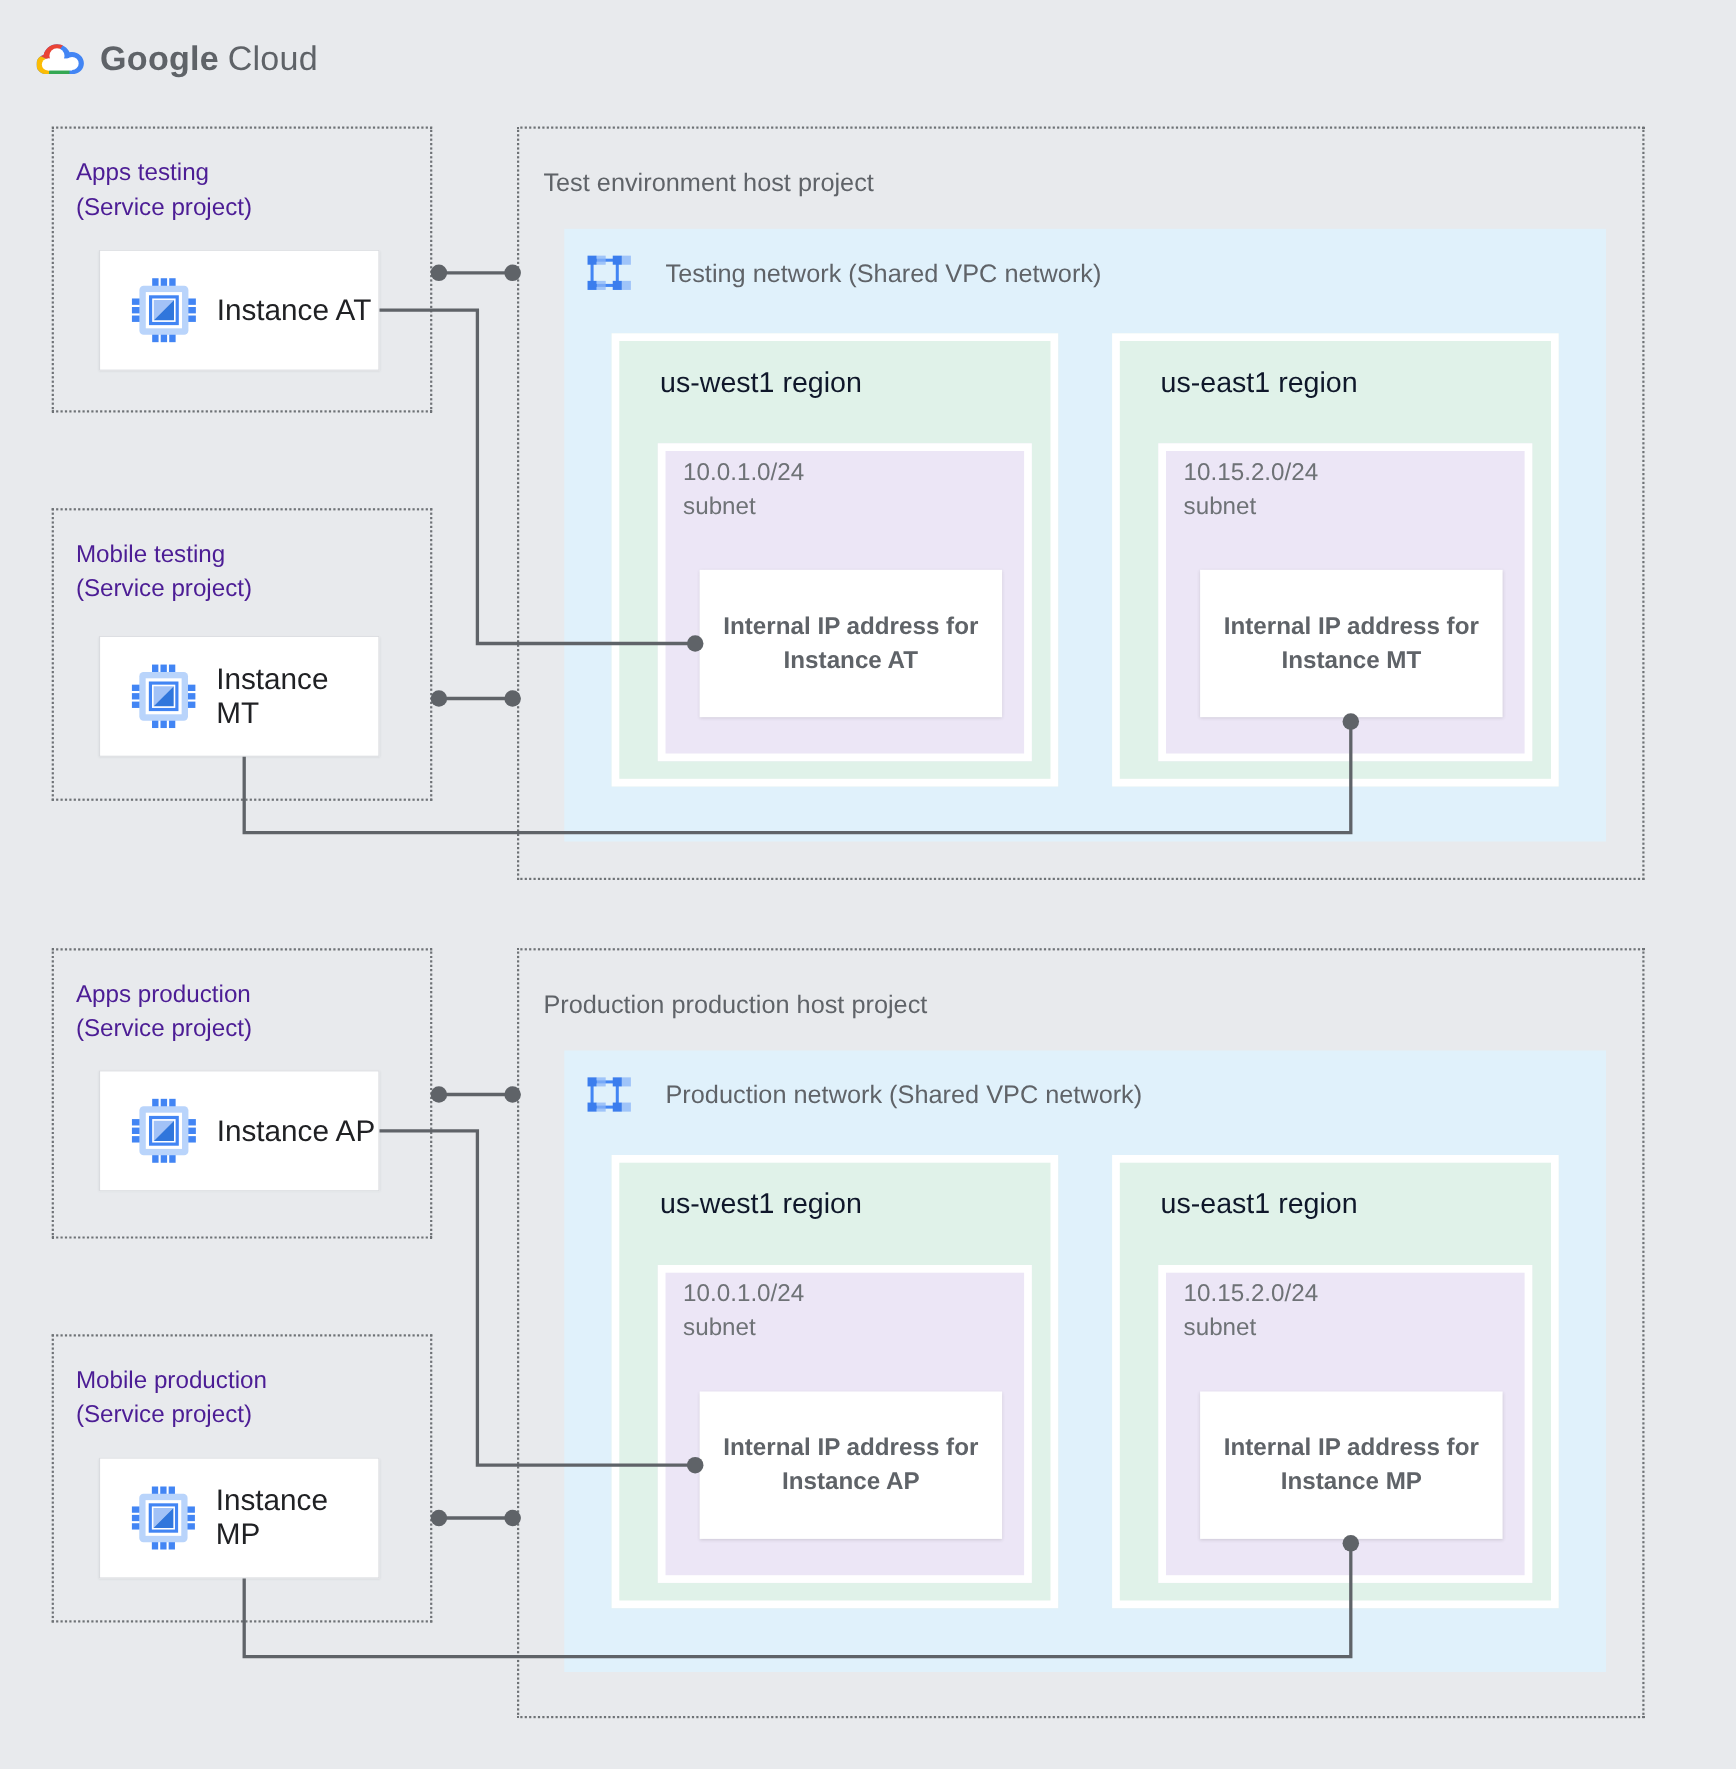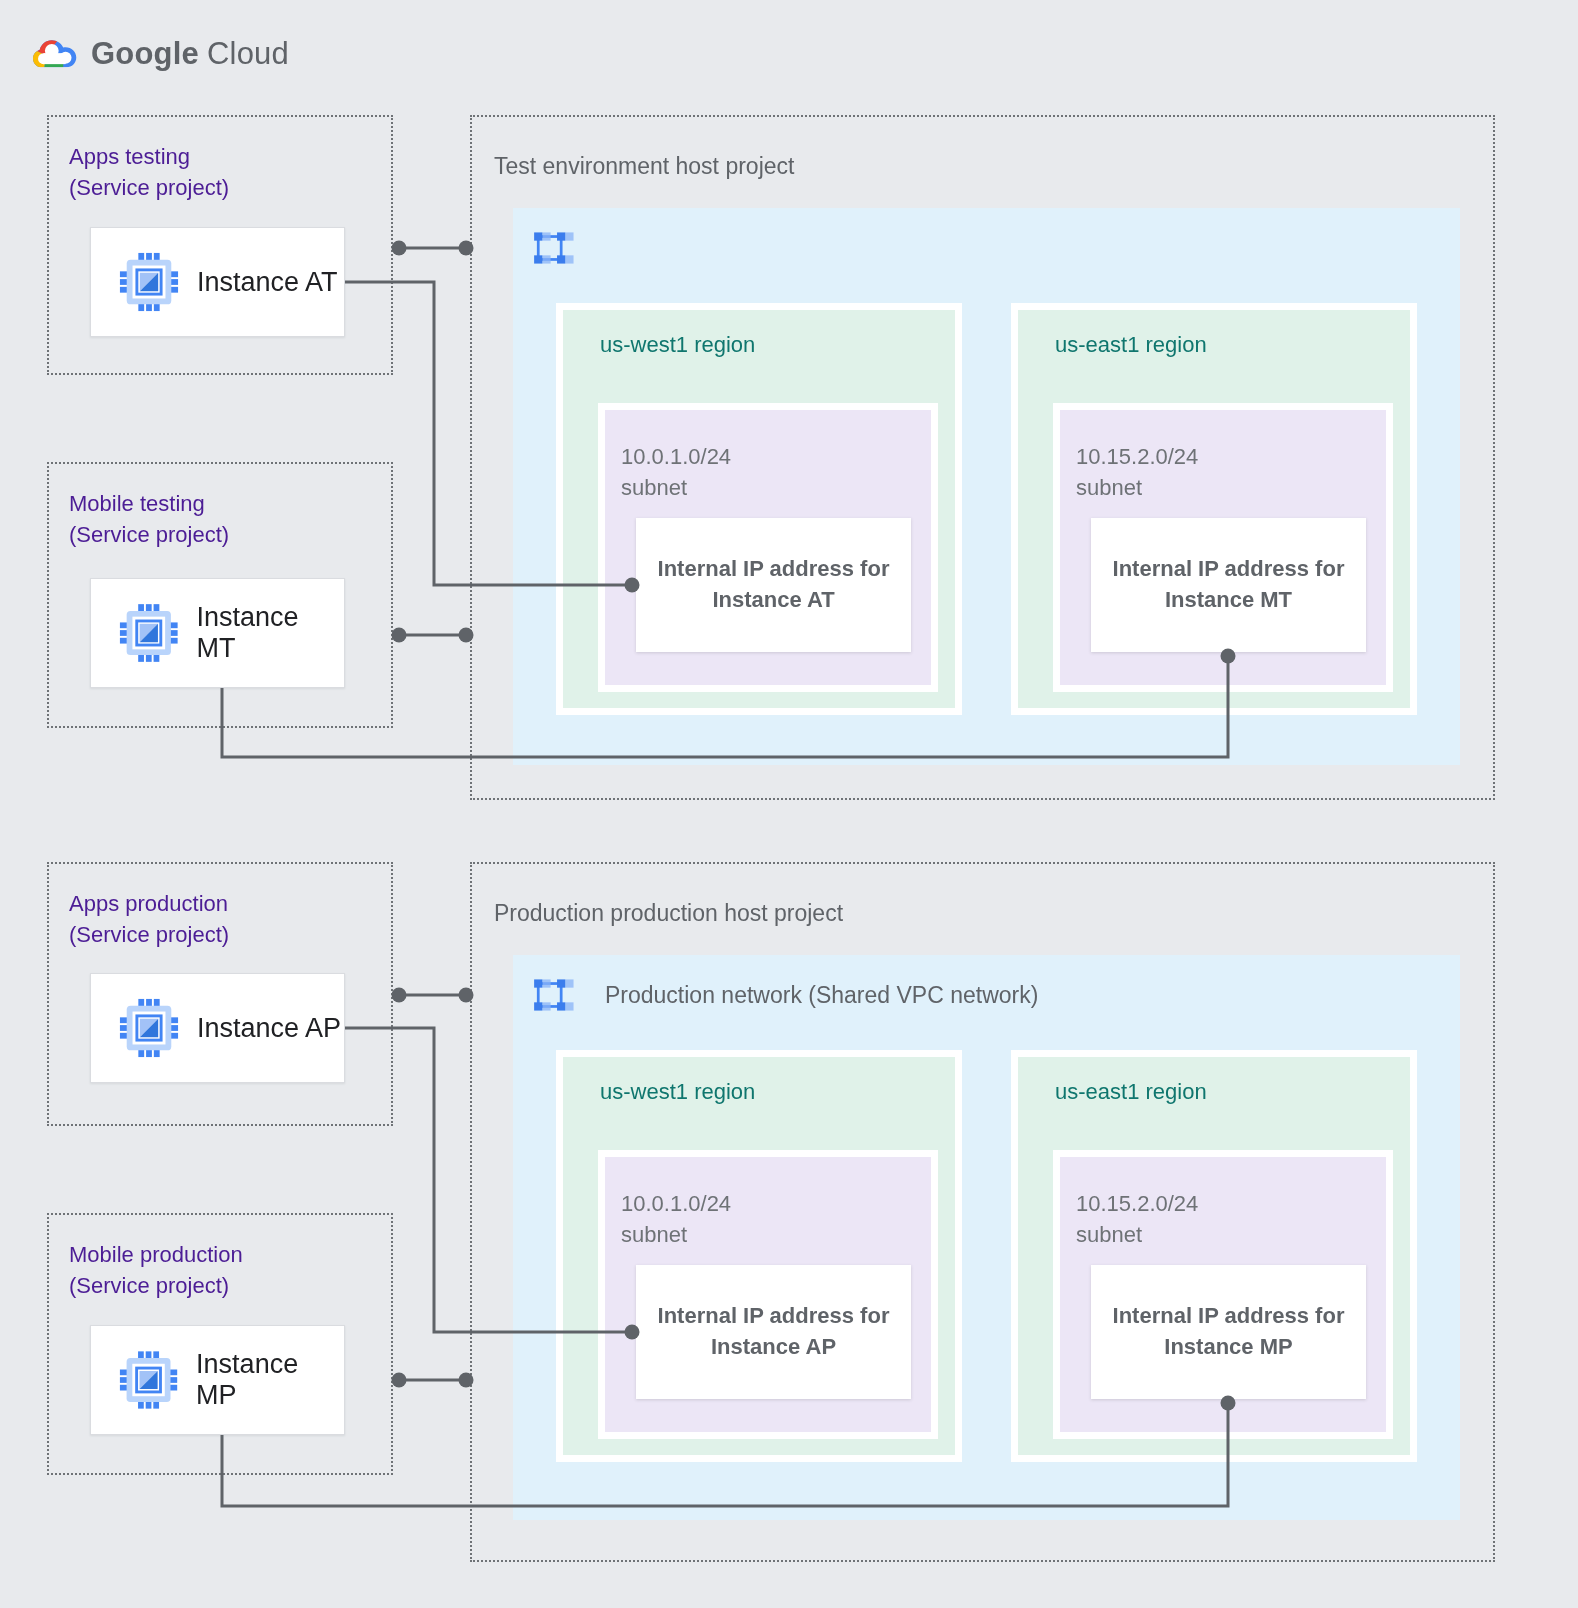--- a/index.html
+++ b/index.html
@@ -15,23 +15,23 @@
   
   .sp,.host{position:absolute;border:2px dotted #6E7276;box-sizing:border-box;}
   .sp-label{position:absolute;left:20px;top:24px;font-size:22px;line-height:1.42;color:#4c1d95;}
   .host-title{position:absolute;left:22px;top:36px;font-size:23px;color:#5F6368;}
 
   
   .vpc{position:absolute;background:#E0F1FB;}
   .vpc-header{position:absolute;left:17px;top:20px;display:flex;align-items:center;gap:31px;}
   .vpc-header .net-label{font-size:23px;color:#5F6368;}
   .region{position:absolute;background:#E0F2E9;border:7px solid #FFFFFF;box-sizing:border-box;}
-  .region-label{padding:22px 0 0 37px;font-size:22px;color:#0f766e;}
+  .region-label{padding:22px 0 0 37px;font-size:26px;color:#0f172a;}
   .subnet{position:absolute;background:#ECE6F6;border:7px solid #FFFFFF;box-sizing:border-box;}
-  .subnet-label{padding:32px 0 0 16px;font-size:22px;line-height:1.4;color:#6E7276;}
+  .subnet-label{padding:4px 0 0 16px;font-size:22px;line-height:1.4;color:#6E7276;}
   .ipbox{position:absolute;background:#FFFFFF;box-shadow:0 1px 3px rgba(60,64,67,.18);
          display:flex;flex-direction:column;justify-content:center;
          font-size:22px;font-weight:700;color:#5F6368;line-height:1.4;text-align:center;}
 
   
   .card{position:absolute;background:#FFFFFF;border:1px solid #DADCE0;box-sizing:border-box;
         display:flex;align-items:center;gap:17px;padding-left:27px;
         box-shadow:0 1px 2px rgba(60,64,67,.10);}
   .card .inst-label{font-size:27px;color:#202124;}
 
@@ -128,20 +128,21 @@
   </div>
 
   <div class="host" style="left:470px;top:115px;width:1025px;height:685px;">
     <div class="host-title">Test environment host project</div>
   </div>
   <div class="vpc" style="left:513px;top:208px;width:947px;height:557px;">
     <div class="vpc-header">
       <svg width="44" height="40">
           <use href="#icon-vpc"></use>
         </svg>
+      <div class="net-label">Testing network (Shared VPC network)</div>
     </div>
   </div>
   <div class="region" style="left:556px;top:303px;width:406px;height:412px;">
     <div class="region-label">us-west1 region</div>
   </div>
   <div class="region" style="left:1011px;top:303px;width:406px;height:412px;">
     <div class="region-label">us-east1 region</div>
   </div>
   <div class="subnet" style="left:598px;top:403px;width:340px;height:289px;">
     <div class="subnet-label">

